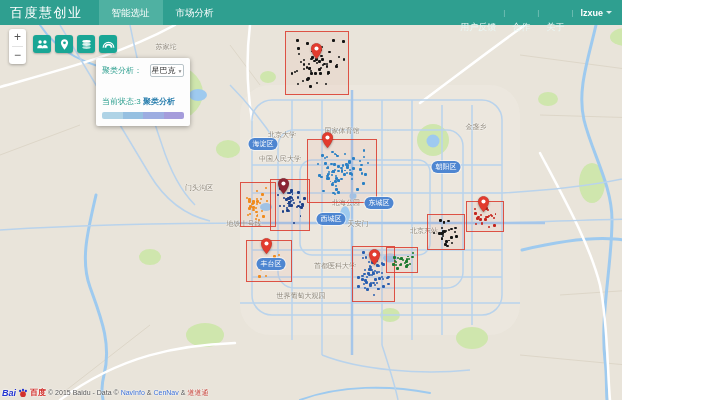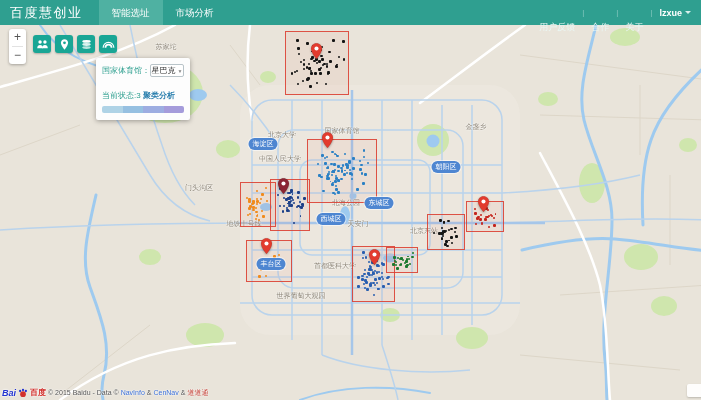--- a/index.html
+++ b/index.html
@@ -1,18 +1,18 @@
 <!DOCTYPE html>
 <html><head>
 <meta charset="utf-8">
 <style>
   * { box-sizing: border-box; margin: 0; padding: 0; }
   html,body { width:709px; height:400px; overflow:hidden;
     font-family:"Liberation Sans", sans-serif; }
-  #app { position:relative; width:701px; height:400px; background:#e9e4da; overflow:hidden; }
+  #app { position:relative; width:622px; height:400px; background:#e9e4da; overflow:hidden; }
 
   
   header { position:absolute; top:0; left:0; right:0; height:25px; background:#2f9f90;
     display:flex; align-items:stretch; color:#fff; z-index:40; }
   .brand { font-size:13px; line-height:25px; padding:0 16px 0 10px; letter-spacing:1.5px; }
   .tabs { display:flex; }
   .tab { font-size:9.5px; line-height:25px; padding:0 13px; cursor:pointer; }
   .tab.active { background:#4fb1a2; }
   .hlinks { margin-left:auto; display:flex; align-items:center; font-size:9px; color:#eaf7f4; }
   .hlink { padding:0 7px; cursor:pointer;margin-top:30px; }
@@ -46,21 +46,21 @@
   .panel { position:absolute; left:96px; top:33px; width:94px; background:#fdfdfd; border-radius:2px;
     box-shadow:0 1px 5px rgba(0,0,0,.35); z-index:25; font-size:8px; }
   .panel-hd { background:#2fa090; color:#fff; height:15px; display:flex; align-items:center; gap:3px;
     padding:0 6px; border-radius:2px 2px 0 0; font-size:8px; }
   .panel-hd svg { width:6px; height:8px; flex:none; }
   .panel-bd { padding:6px 6px 7px; }
   .row1 { display:flex; align-items:center; justify-content:space-between; color:#2fa090; }
   .select { width:34px; height:13px; border:1px solid #b9c4c9; border-radius:2px; background:#fff;
     color:#333; display:flex; align-items:center; justify-content:center; gap:2px; cursor:pointer; }
   .sel-caret { font-size:5px; color:#888; }
-  .status { margin-top:13px; color:#2fa090; white-space:nowrap; }
+  .status { margin-top:19px; color:#2fa090; white-space:nowrap; }
   .status b { color:#2a7fae; }
   .progress { margin-top:5px; height:7px; display:flex; border-radius:2px; overflow:hidden; opacity:.9; }
   .seg { flex:1; }
 
   
   .attribution { position:absolute; left:2px; bottom:2px; font-size:7px; color:#555; z-index:20;
     display:flex; align-items:center; gap:2px; text-shadow:0 0 2px #fff,0 0 2px #fff; }
   .logo-bai { color:#2334d0; font-weight:bold; font-size:9px; font-style:italic; }
   .paw { width:10px; height:10px; }
   .logo-cn { color:#d2302c; font-weight:bold; font-size:8px; }
@@ -632,21 +632,21 @@
           <svg viewBox="0 0 16 16" fill="none" stroke="#fff">
             <path d="M4.2 12a3.8 3.8 0 0 1 7.6 0" stroke-width="2.2"></path>
             <path d="M1.4 12a6.6 6.6 0 0 1 13.2 0" stroke-width="1.4"></path>
           </svg>
         </button>
       </div>
 
     <div class="panel">
       <div class="panel-bd">
         <div class="row1">
-          <span>国家体育馆：</span>
+          <span>聚类分析：</span>
           <div class="select">
             <span>星巴克</span>
             <span class="sel-caret">▼</span>
           </div>
         </div>
         <div class="status">
           <span>当前状态:3</span> <b>聚类分析</b>
         </div>
         <div class="progress" id="progress">
             <span class="seg" style="background: rgb(167, 207, 228);"></span>

